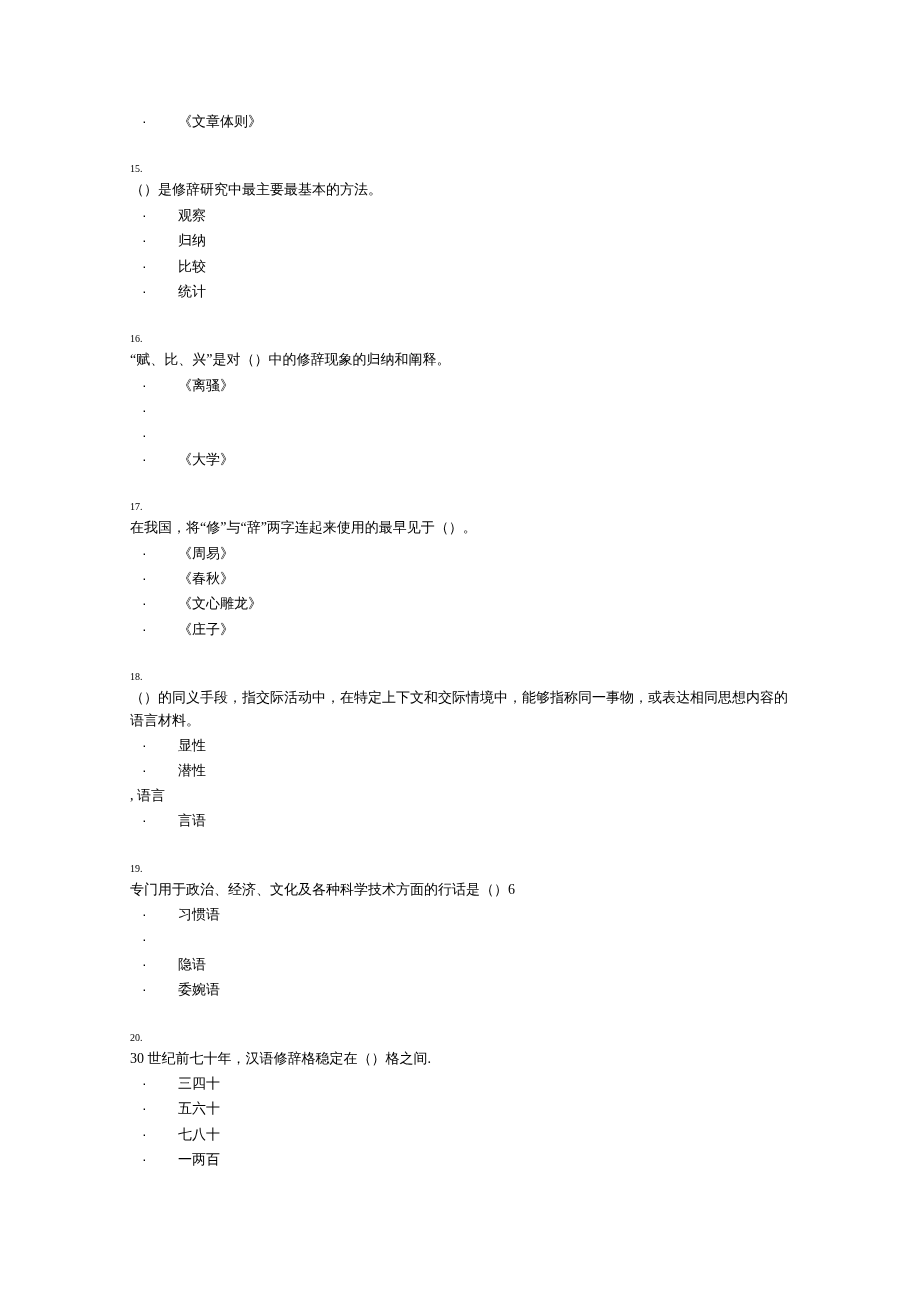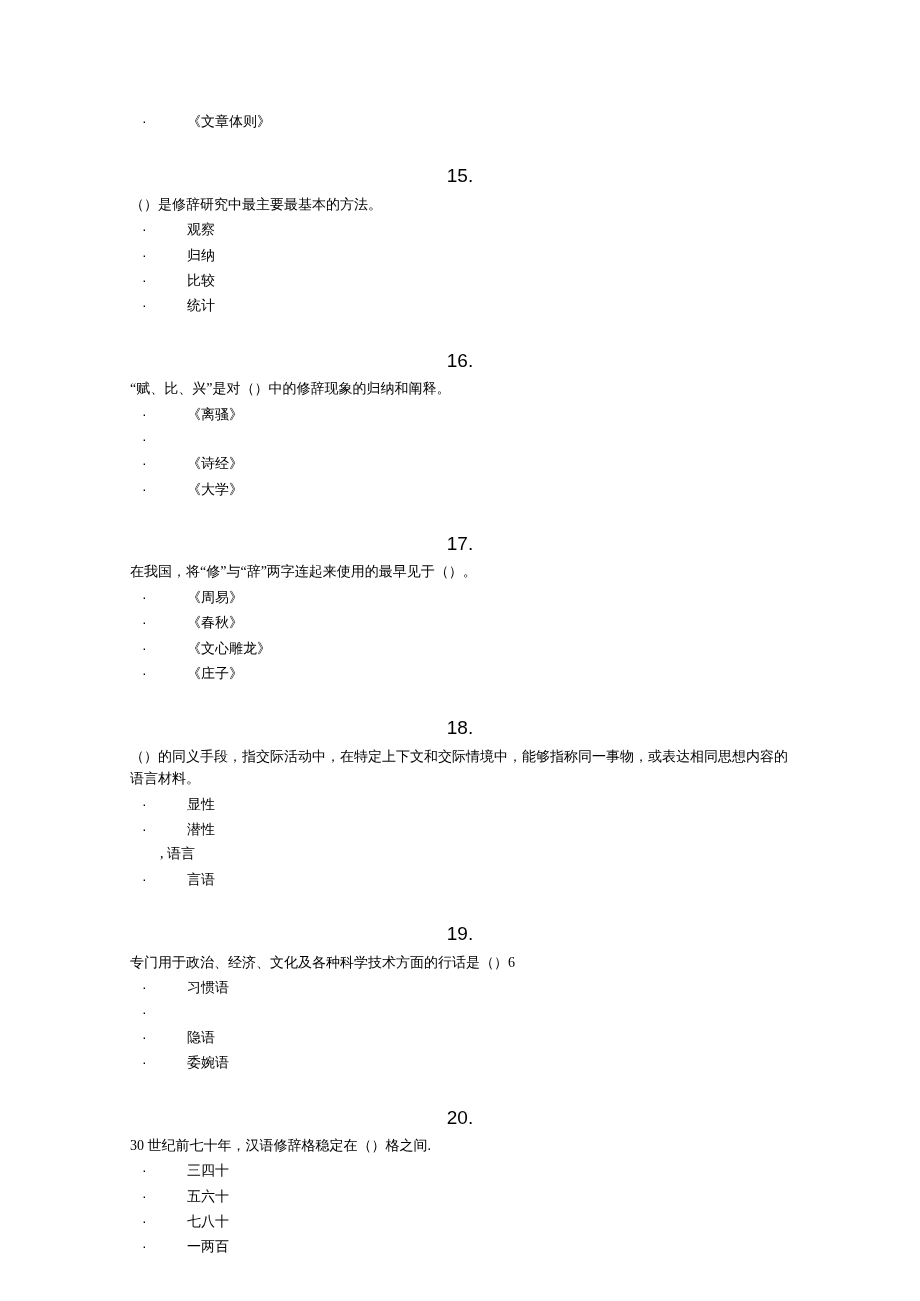--- a/index.html
+++ b/index.html
@@ -13,46 +13,43 @@
       font-size: 14px;
       color: #000000;
       line-height: 1.6;
       padding: 110px 130px 60px 130px;
       width: 920px;
     }
     .question-block {
       margin-bottom: 28px;
     }
     .question-number {
-      font-family: Liberation Sans, sans-serif;
-      font-size: 19px;
+      font-family: Liberation Serif, serif;
+      font-size: 10px;
       margin-bottom: 2px;
-      text-align: center;
     }
     .question-text {
       margin-bottom: 2px;
     }
     .option-line {
       display: flex;
       align-items: baseline;
       margin-bottom: 2px;
     }
     .bullet {
       font-family: Arial, sans-serif;
       font-size: 14px;
       width: 48px;
       padding-left: 12px;
     }
     .option-text {
       flex: 1;
-      margin-left: 9px;
     }
     .inline-text {
       margin-bottom: 2px;
-      margin-left: 30px;
     }
     .single-option {
       margin-bottom: 28px;
     }
   </style>
 </head>
 <body>
 
 <div class="single-option">
   <div class="option-line">
@@ -87,21 +84,20 @@
   <div class="question-text">“赋、比、兴”是对（）中的修辞现象的归纳和阐释。</div>
   <div class="option-line">
     <span class="bullet">·</span>
     <span class="option-text">《离骚》</span>
   </div>
   <div class="option-line">
     <span class="bullet">·</span>
   </div>
   <div class="option-line">
     <span class="bullet">·</span>
-    <span class="option-text">《诗经》</span>
   </div>
   <div class="option-line">
     <span class="bullet">·</span>
     <span class="option-text">《大学》</span>
   </div>
 </div>
 
 <div class="question-block">
   <div class="question-number">17.</div>
   <div class="question-text">在我国，将“修”与“辞”两字连起来使用的最早见于（）。</div>

